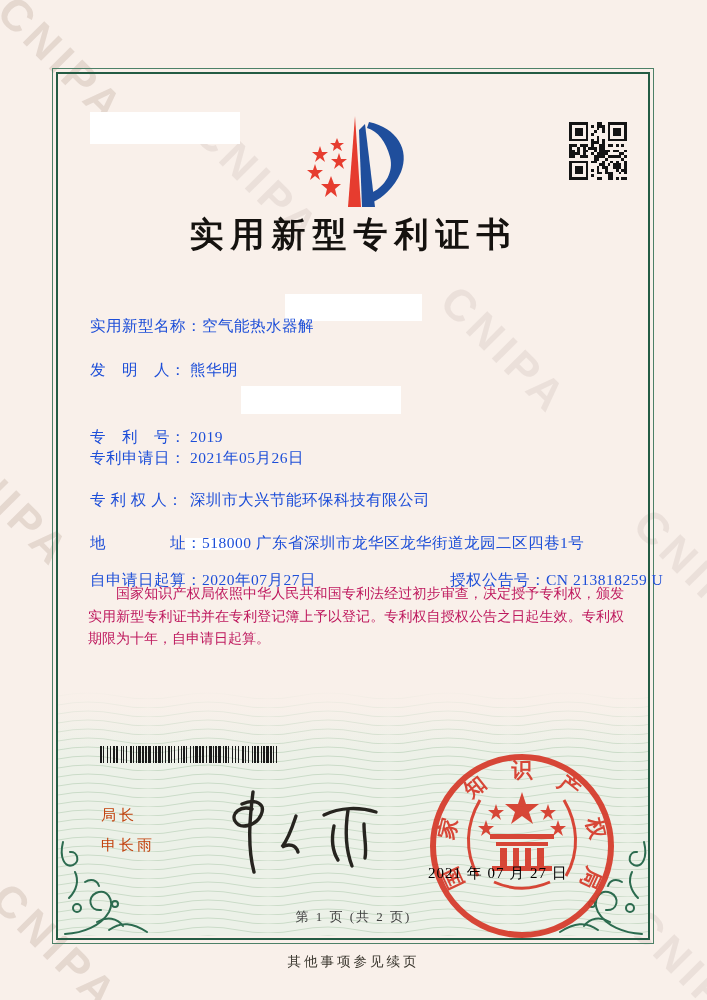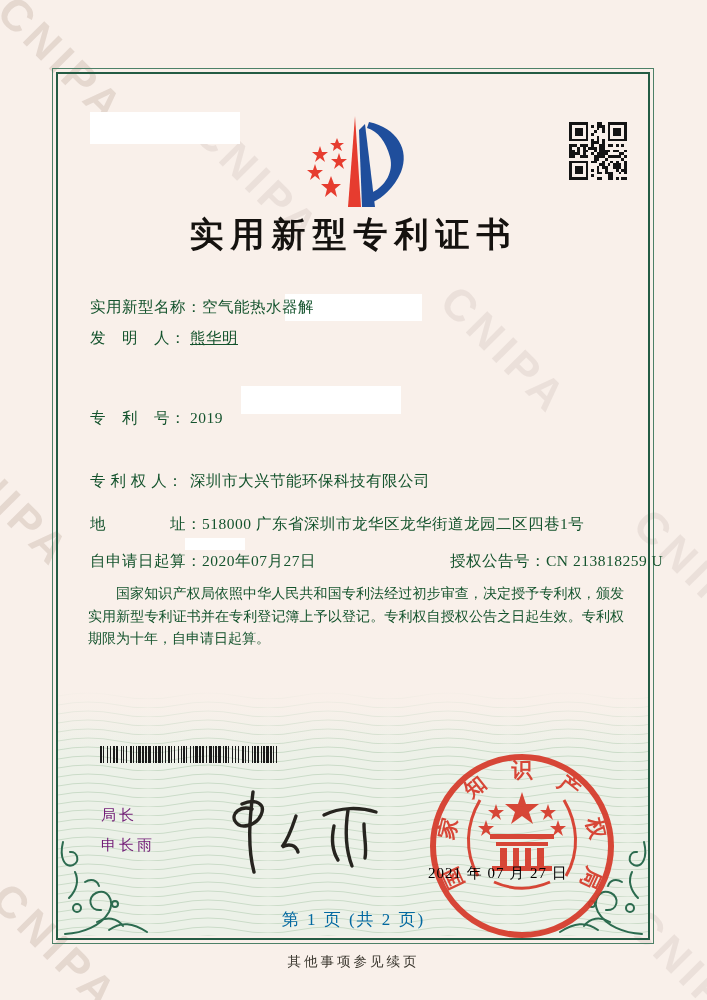--- a/index.html
+++ b/index.html
@@ -19,38 +19,38 @@
   .band svg{position:absolute;left:0;top:0;}
   .band-fade{position:absolute;left:0;top:0;width:100%;height:60px;
         background:linear-gradient(180deg,#f9f0ea 0%,rgba(249,240,234,0) 100%);}
   
   .redact{position:absolute;background:#ffffff;}
   .logo{position:absolute;left:293px;top:110px;}
   .qr{position:absolute;left:569px;top:122px;}
   .title{position:absolute;left:0;top:212px;width:707px;text-align:center;font-size:34px;font-weight:bold;
          letter-spacing:7px;color:#15120f;}
   
-  .row{position:absolute;left:90px;font-size:15.5px;color:#14532d;letter-spacing:0.5px;white-space:nowrap;}
+  .row{position:absolute;left:90px;font-size:15.5px;color:#1d4ed8;letter-spacing:0.5px;white-space:nowrap;margin-top:19px;}
   .row .lbl{display:inline-block;min-width:100px;}
   .grant-no{position:absolute;left:360px;top:0;}
   
   .body-text{position:absolute;left:88px;top:583px;width:536px;font-size:14px;line-height:22.5px;
-             color:#14532d;text-align:justify;}
+             color:#be185d;text-align:justify;}
   .body-text p{margin:0;text-indent:2em;}
   
   .barcode{position:absolute;left:100px;top:746px;}
   
-  .signer{position:absolute;left:101px;font-size:15px;color:#701a75;letter-spacing:3px;}
+  .signer{position:absolute;left:101px;font-size:15px;color:#c2410c;letter-spacing:3px;}
   .sig-svg{position:absolute;left:212px;top:788px;}
   
   .seal{position:absolute;left:424px;top:748px;}
   .seal-date{position:absolute;left:428px;top:864px;width:160px;font-size:15px;color:#000000;
              letter-spacing:1px;white-space:nowrap;}
   
-  .page-num{position:absolute;left:0;top:908px;width:707px;text-align:center;font-size:17px;color:#0369a1;letter-spacing:2px;}
+  .page-num{position:absolute;left:0;top:908px;width:707px;text-align:center;font-size:13px;color:#404040;letter-spacing:2px;}
   .bottom-note{position:absolute;left:0;top:953px;width:707px;text-align:center;font-size:13.5px;color:#3a362e;letter-spacing:3px;}
   .ornament{position:absolute;}
 </style>
 </head>
 <body>
 
 <div class="page">
 
   <div class="wm" style="left:-18px;top:35px;">CNIPA</div>
   <div class="wm faint" style="left:178px;top:155px;">CNIPA</div>
@@ -348,25 +348,28 @@
       <rect x="17" y="20" width="1" height="1" fill="#141414"></rect>
       <rect x="19" y="20" width="1" height="1" fill="#141414"></rect>
       <rect x="20" y="20" width="1" height="1" fill="#141414"></rect>
     </svg>
 
   <div class="title">实用新型专利证书</div>
 
   <div class="row" style="top:297px;">
     <span class="lbl">实用新型名称：</span><span>空气能热水器解</span>
   </div>
-  <div class="row" style="top:328px;text-decoration:underline;">
+  <div class="row" style="top:341px;">
     <span class="lbl">发　明　人：</span><span>熊华明</span>
   </div>
   <div class="row" style="top:408px;">
     <span class="lbl">专　利　号：</span><span>2019</span>
+  </div>
+  <div class="row" style="top:429px;">
+    <span class="lbl">专利申请日：</span><span>2021年05月26日</span>
   </div>
   <div class="row" style="top:471px;">
     <span class="lbl">专 利 权 人：</span><span>深圳市大兴节能环保科技有限公司</span>
   </div>
   <div class="row" style="top:514px;">
     <span class="lbl">地　　　　址：</span><span>518000  广东省深圳市龙华区龙华街道龙园二区四巷1号</span>
   </div>
   <div class="row" style="top:551px;width:540px;">
     <span>自申请日起算：</span><span>2020年07月27日</span>
     <span class="grant-no">

